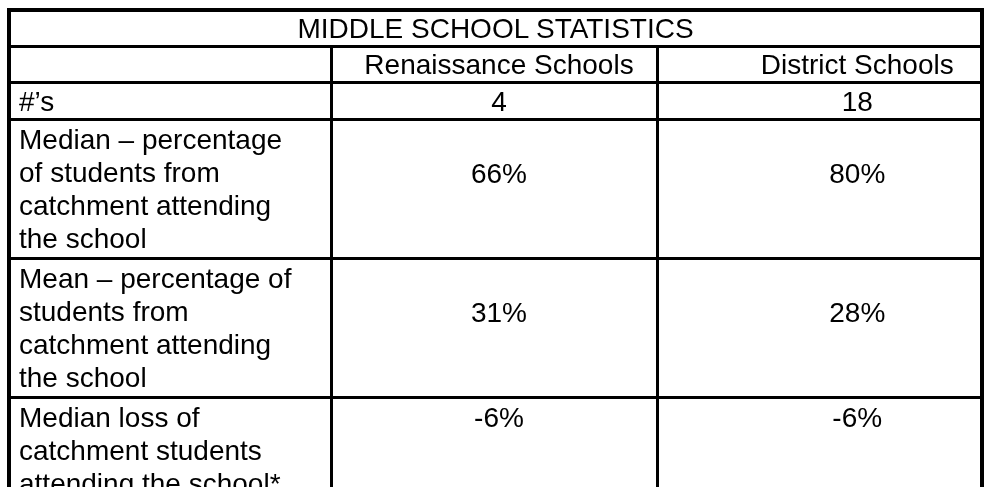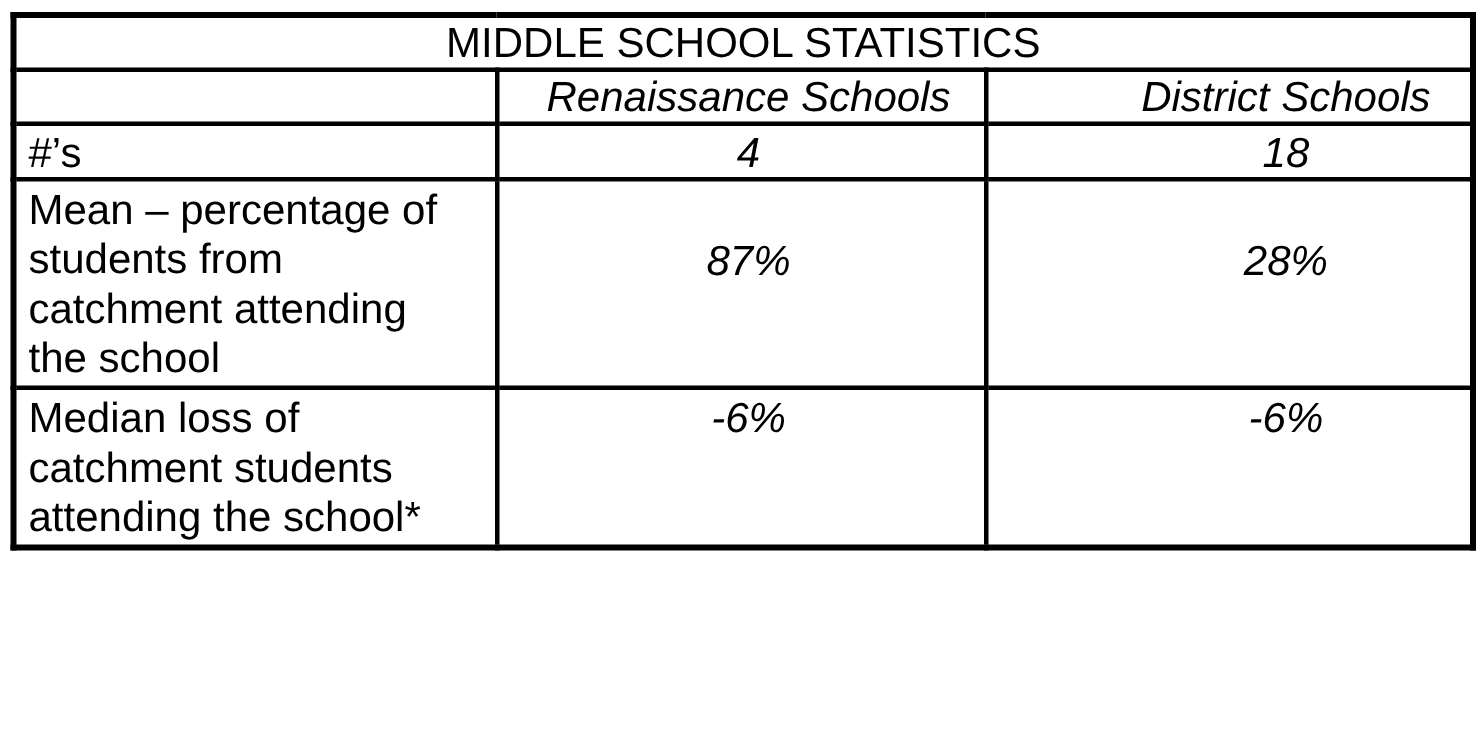--- a/index.html
+++ b/index.html
@@ -39,21 +39,21 @@
   }
   .label-cell {
     text-align: left;
     vertical-align: top;
     padding: 2px 16px 2px 8px;
     white-space: pre-line;
   }
   .r-header .label-cell,
   .r-nums   .label-cell { vertical-align: middle; padding-top: 0; padding-bottom: 0; }
 
-  .val-cell { text-align: center; vertical-align: middle; font-style: italic; }
+  .val-cell { text-align: center; vertical-align: middle; }
   .val-c2 { padding-left: 10px; }
   .val-c3 { padding-left: 76px; }
 
   .r-median .val-cell,
   .r-mean   .val-cell { vertical-align: top; padding-top: 36px; }
   .r-loss   .val-cell { vertical-align: top; padding-top: 2px; }
 </style>
 </head>
 <body>
 
@@ -71,26 +71,34 @@
       <tr class="r-header">
         <td class="label-cell"></td>
         <td class="val-cell val-c2">Renaissance Schools</td>
         <td class="val-cell val-c3">District Schools</td>
       </tr>
       <tr class="r-nums">
         <td class="label-cell">#’s</td>
         <td class="val-cell val-c2">4</td>
         <td class="val-cell val-c3">18</td>
       </tr>
+      <tr class="r-median">
+        <td class="label-cell">Median – percentage
+of students from
+catchment attending
+the school</td>
+        <td class="val-cell val-c2">66%</td>
+        <td class="val-cell val-c3">80%</td>
+      </tr>
       <tr class="r-mean">
         <td class="label-cell">Mean – percentage of
 students from
 catchment attending
 the school</td>
-        <td class="val-cell val-c2">87%</td>
+        <td class="val-cell val-c2">31%</td>
         <td class="val-cell val-c3">28%</td>
       </tr>
       <tr class="r-loss">
         <td class="label-cell">Median loss of
 catchment students
 attending the school*</td>
         <td class="val-cell val-c2">-6%</td>
         <td class="val-cell val-c3">-6%</td>
       </tr>
     </tbody>

